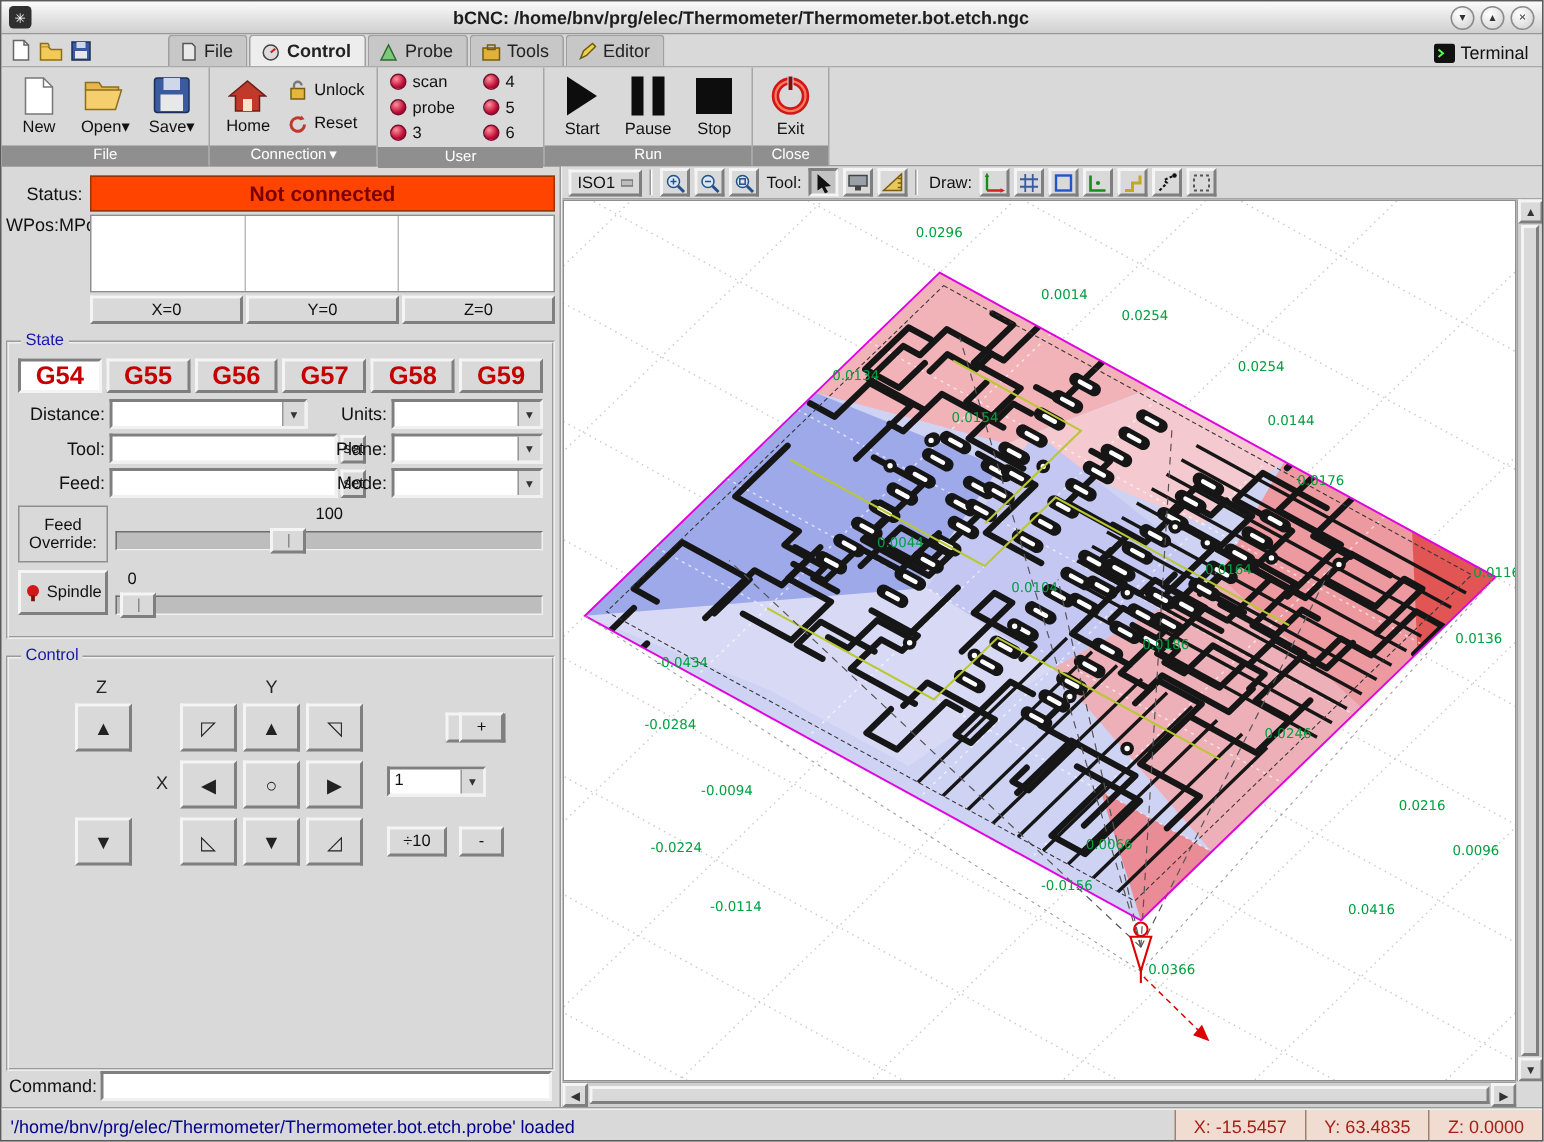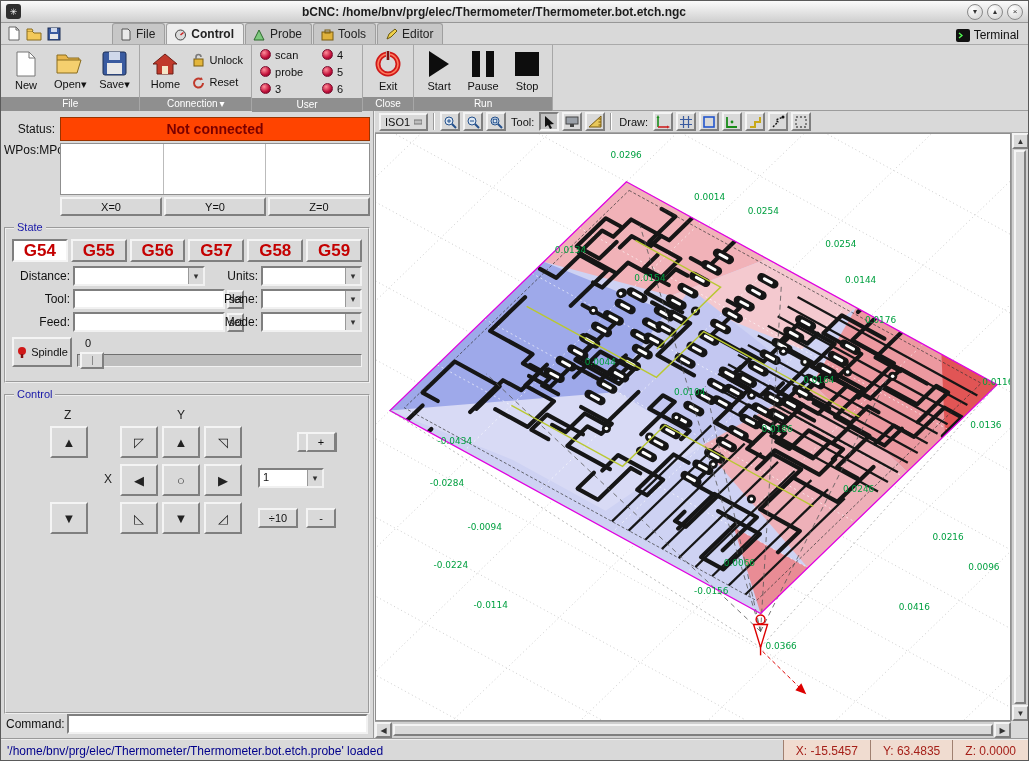--- a/index.html
+++ b/index.html
@@ -279,58 +279,58 @@
             <span class="led"></span>
             <span>6</span>
           </div>
       </div>
     </div>
     <div class="rlabel">User</div>
   </div>
 
   <div class="rgroup">
     <div class="rcontent">
+      <div class="bigbtn runbtn">
+        <div class="glyph">
+            <div class="playtri"></div>
+          </div>
+        <span>Start</span>
+      </div>
+      <div class="bigbtn runbtn">
+        <div class="glyph">
+            <div class="pausebars">
+              <div></div>
+              <div></div>
+            </div>
+          </div>
+        <span>Pause</span>
+      </div>
+      <div class="bigbtn runbtn">
+        <div class="glyph">
+            <div class="stopsq"></div>
+          </div>
+        <span>Stop</span>
+      </div>
+    </div>
+    <div class="rlabel">Run</div>
+  </div>
+
+  <div class="rgroup">
+    <div class="rcontent">
       <div class="bigbtn">
         <svg width="28" height="28">
             <circle cx="14" cy="14" r="10" fill="none" stroke="#d01818" stroke-width="5"></circle>
             <circle cx="14" cy="14" r="10" fill="none" stroke="#ff7b5e" stroke-width="1.5"></circle>
             <rect x="12" y="0" width="4" height="9" fill="#d9d9d9"></rect>
             <rect x="12.7" y="1" width="2.6" height="9" fill="#801010"></rect>
           </svg>
         <span>Exit</span>
       </div>
     </div>
     <div class="rlabel">Close</div>
-  </div>
-
-  <div class="rgroup">
-    <div class="rcontent">
-      <div class="bigbtn runbtn">
-        <div class="glyph">
-            <div class="playtri"></div>
-          </div>
-        <span>Start</span>
-      </div>
-      <div class="bigbtn runbtn">
-        <div class="glyph">
-            <div class="pausebars">
-              <div></div>
-              <div></div>
-            </div>
-          </div>
-        <span>Pause</span>
-      </div>
-      <div class="bigbtn runbtn">
-        <div class="glyph">
-            <div class="stopsq"></div>
-          </div>
-        <span>Stop</span>
-      </div>
-    </div>
-    <div class="rlabel">Run</div>
   </div>
   <div style="flex:1;"></div>
 </div>
 
 <div class="main">
 
   <div class="leftpanel">
 
     <div class="drorow">
       <div class="drolabel">Status:</div>
@@ -396,20 +396,29 @@
         <div class="slabel">Feed:</div>
         <div class="entryset">
           <input class="entry" style="">
           <div class="setbtn raised">set</div>
         </div>
         <div class="slabel">Mode:</div>
         <div class="combo">
             <div class="val"></div>
             <div class="arrow">▾</div>
           </div>
+      </div>
+      <div class="ovrow">
+        <div class="ovlabel">Feed Override:</div>
+        <div class="scalewrap">
+          <div class="scaleval" style="text-align:center;">100</div>
+          <div class="trough">
+              <div class="handle" style="left:36%;"></div>
+            </div>
+        </div>
       </div>
       <div class="ovrow">
         <div class="spindlebtn raised">
           <svg width="12" height="12">
               <circle cx="6" cy="5" r="4" fill="#d01818"></circle>
               <path d="M6 8 L6 12" stroke="#801010" stroke-width="2.5"></path>
             </svg>
           <span>Spindle</span>
         </div>
         <div class="scalewrap">

